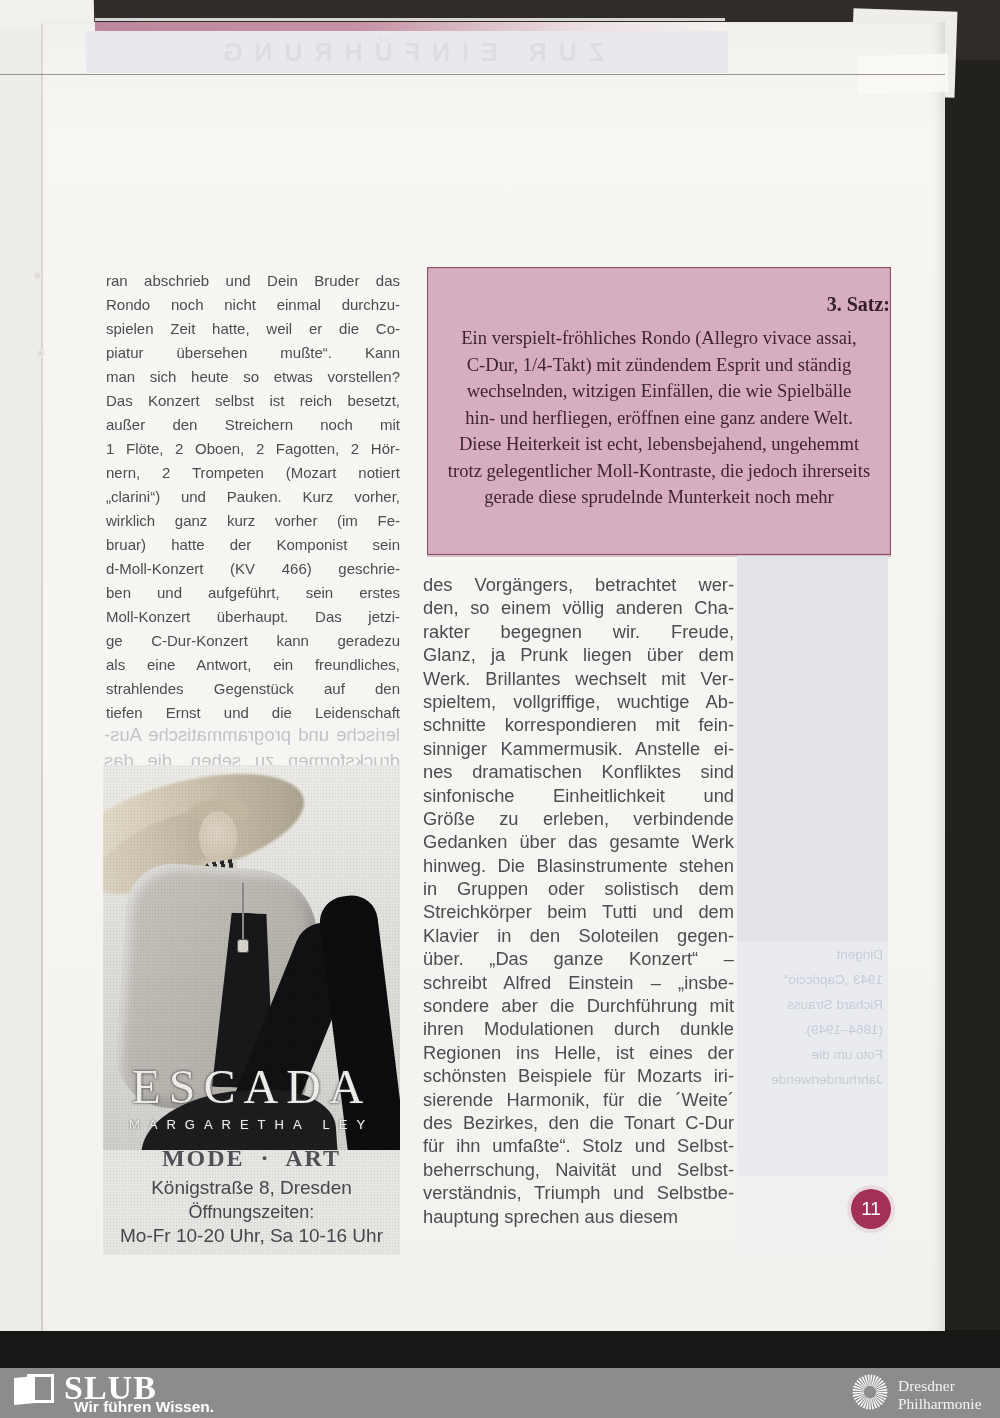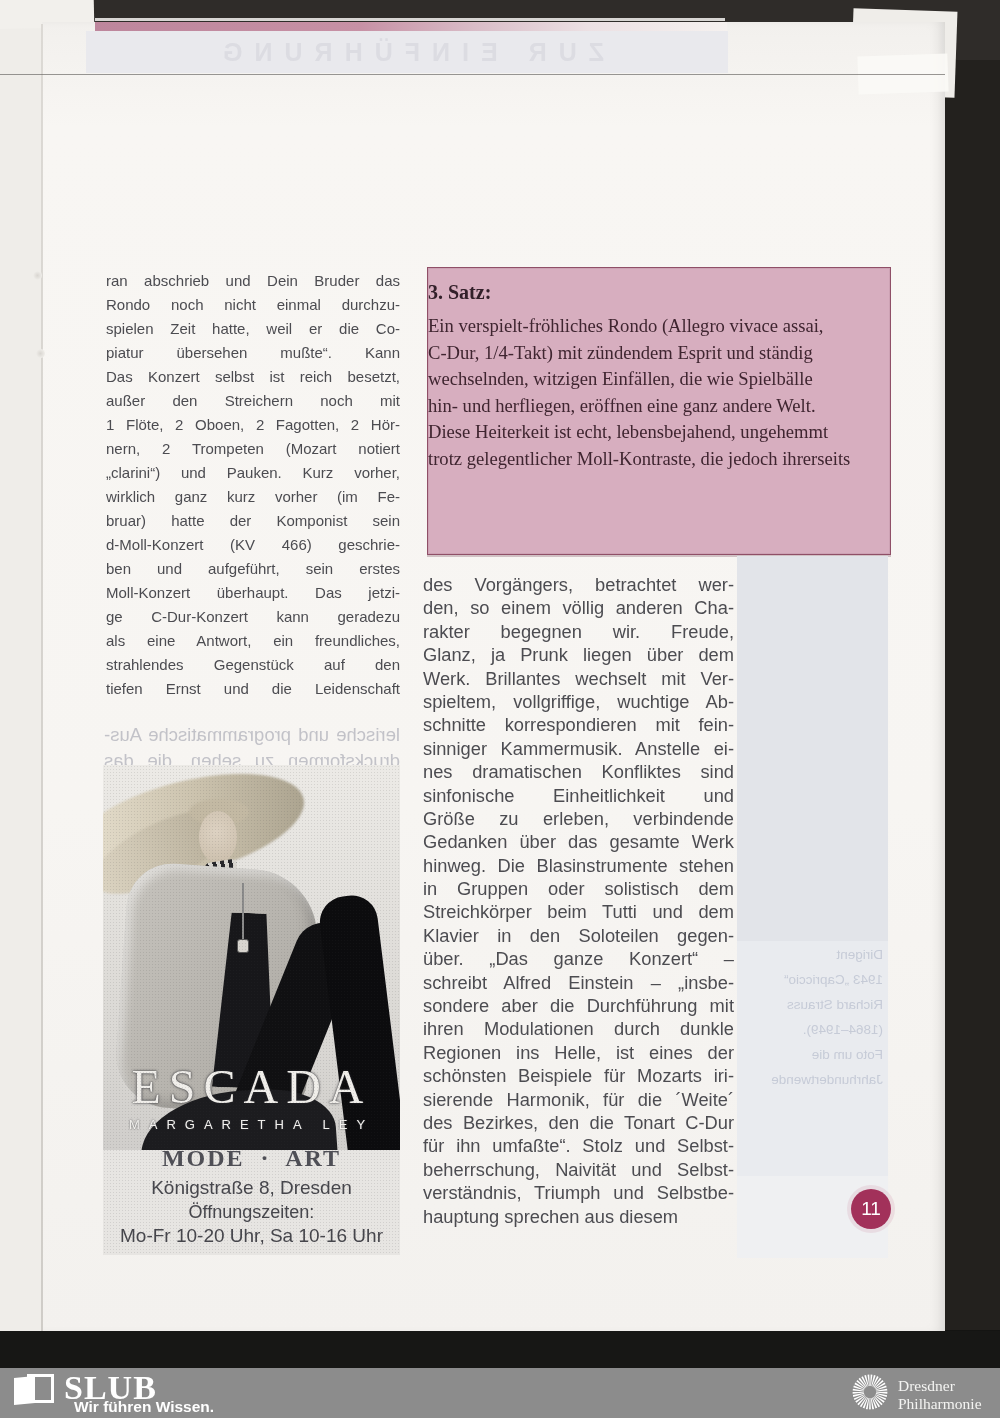--- a/index.html
+++ b/index.html
@@ -33,23 +33,23 @@
   .col-left{left:106px;top:269px;width:294px;}
   .col-left .bodyline{height:24px;line-height:24px;font-size:15px;}
   .col-right{left:423px;top:573px;width:311px;}
   .col-right .bodyline{height:23.4px;line-height:23.4px;font-size:18.3px;}
   .col-right .bodyline:last-child{text-align-last:left;}
 
   
   .info-box{left:427px;top:267px;width:462px;height:286px;background:#d7aebf;
             border:1px solid #8f4f67;box-shadow:inset 0 0 0 1px #cda2b4,0 2px 0 rgba(90,40,60,.25);
             font-family:"Liberation Serif","DejaVu Serif",serif;}
-  .info-title{margin-top:13px;text-align:left;font-weight:bold;font-size:20px;color:#33202a;}
+  .info-title{margin-top:25px;text-align:right;font-weight:bold;font-size:20px;color:#33202a;}
   .info-lines{margin-top:9px;}
-  .info-line{font-size:18.6px;line-height:26.5px;color:#3f2530;}
+  .info-line{text-align:center;font-size:18.6px;line-height:26.5px;color:#3f2530;}
 
   
   .side-band{left:737px;top:556px;width:151px;height:702px;
              background:linear-gradient(180deg,#e2e4e9 0 385px,#e9ebef 385px 620px,#eff0f2 620px);}
   .ghost-caption{position:absolute;left:8px;top:386px;width:138px;transform:scaleX(-1);
                  color:#c6cbd7;font-size:13.5px;line-height:25px;filter:blur(.5px);}
   .ghost-lines{left:104px;top:722px;width:296px;transform:scaleX(-1);color:#c2c2c8;filter:blur(.4px);}
   .ghost-lines .gline{font-size:18.5px;line-height:26px;text-align:justify;text-align-last:justify;}
 
   
@@ -125,20 +125,21 @@
   </div>
   <div class="abs rule-top"></div>
   <div class="abs hole h1"></div>
   <div class="abs hole h2"></div>
 
   <div class="abs col-left">
       <div class="bodyline">ran abschrieb und Dein Bruder das</div>
       <div class="bodyline">Rondo noch nicht einmal durchzu-</div>
       <div class="bodyline">spielen Zeit hatte, weil er die Co-</div>
       <div class="bodyline">piatur übersehen mußte“. Kann</div>
+      <div class="bodyline">man sich heute so etwas vorstellen?</div>
       <div class="bodyline">Das Konzert selbst ist reich besetzt,</div>
       <div class="bodyline">außer den Streichern noch mit</div>
       <div class="bodyline">1 Flöte, 2 Oboen, 2 Fagotten, 2 Hör-</div>
       <div class="bodyline">nern, 2 Trompeten (Mozart notiert</div>
       <div class="bodyline">„clarini“) und Pauken. Kurz vorher,</div>
       <div class="bodyline">wirklich ganz kurz vorher (im Fe-</div>
       <div class="bodyline">bruar) hatte der Komponist sein</div>
       <div class="bodyline">d-Moll-Konzert (KV 466) geschrie-</div>
       <div class="bodyline">ben und aufgeführt, sein erstes</div>
       <div class="bodyline">Moll-Konzert überhaupt. Das jetzi-</div>
@@ -150,20 +151,21 @@
 
   <div class="abs info-box">
     <div class="info-title">3. Satz:</div>
     <div class="info-lines">
         <div class="info-line">Ein verspielt-fröhliches Rondo (Allegro vivace assai,</div>
         <div class="info-line">C-Dur, 1/4-Takt) mit zündendem Esprit und ständig</div>
         <div class="info-line">wechselnden, witzigen Einfällen, die wie Spielbälle</div>
         <div class="info-line">hin- und herfliegen, eröffnen eine ganz andere Welt.</div>
         <div class="info-line">Diese Heiterkeit ist echt, lebensbejahend, ungehemmt</div>
         <div class="info-line">trotz gelegentlicher Moll-Kontraste, die jedoch ihrerseits</div>
+        <div class="info-line">gerade diese sprudelnde Munterkeit noch mehr</div>
       </div>
   </div>
 
   <div class="abs side-band">
     <div class="ghost-caption">
         <div>Dirigent</div>
         <div>1943 „Capriccio“</div>
         <div>Richard Strauss</div>
         <div>(1864–1949).</div>
         <div>Foto um die</div>

